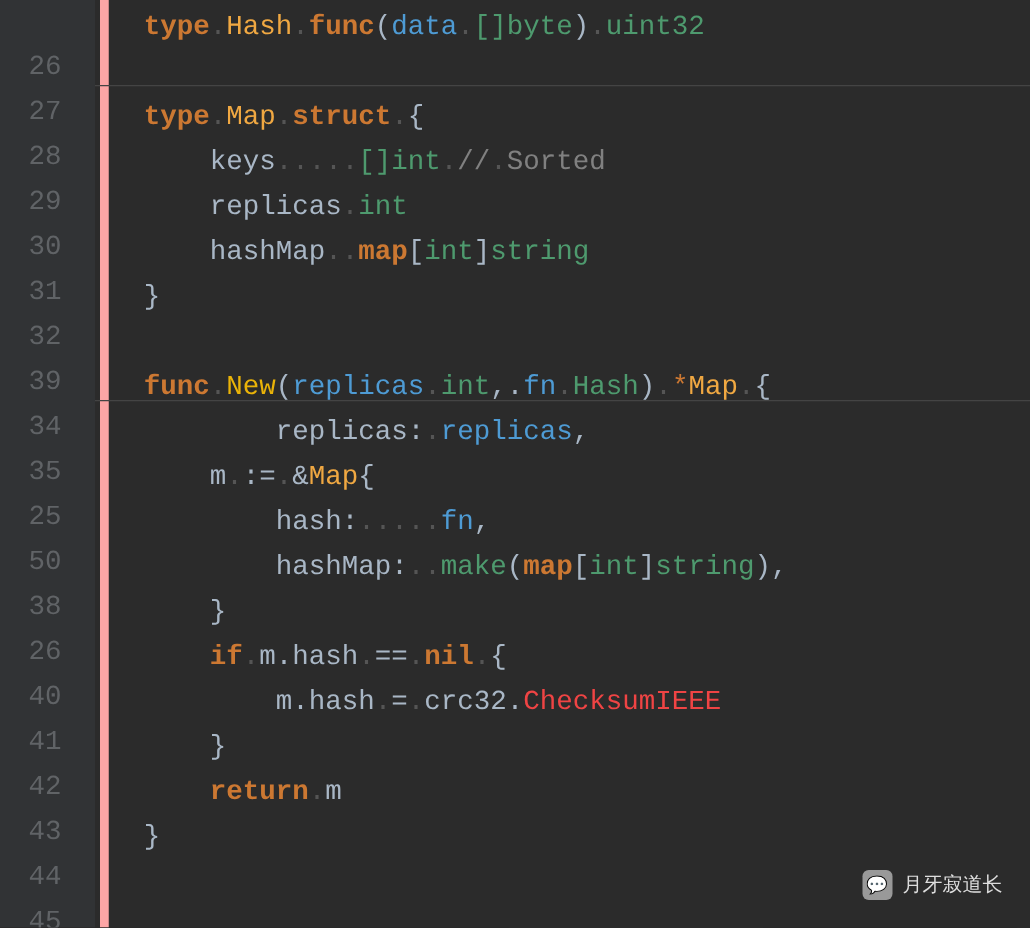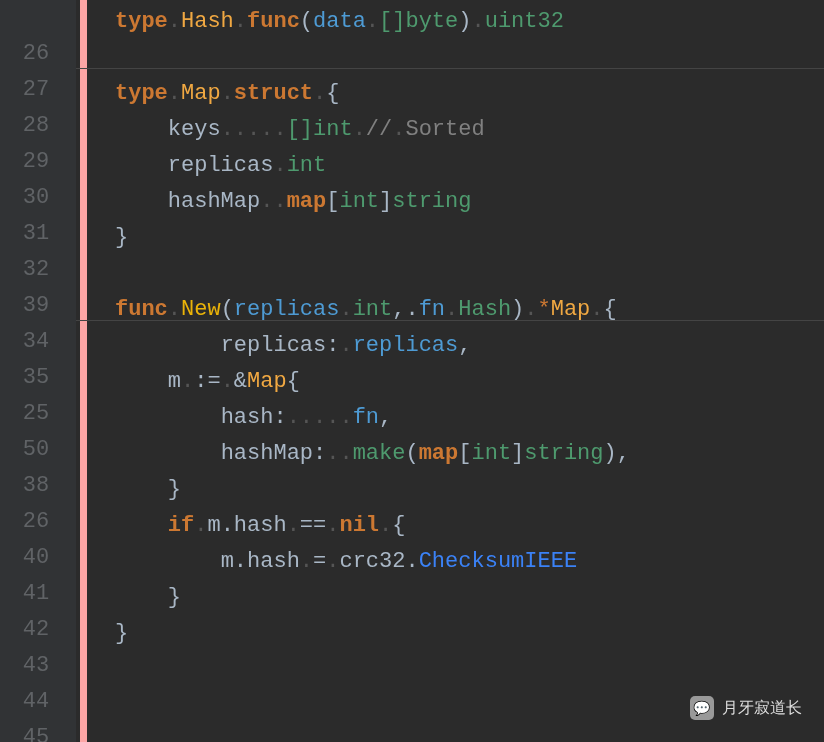--- a/index.html
+++ b/index.html
@@ -57,21 +57,21 @@
       border-top: 1px solid #444;
     }
     .kw { color: #cc7832; font-weight: bold; }
     .type-name { color: #f0a842; }
     .struct-type { color: #4e9a6e; }
     .param { color: #4e9bd4; }
     .type { color: #4e9a6e; }
     .builtin { color: #4e9a6e; }
     .comment { color: #808080; }
     .func-name { color: #eab308; }
-    .method { color: #3b82f6; }
+    .method { color: #ef4444; }
     .ptr { color: #cc7832; }
     .punct { color: #a9b7c6; }
     .op { color: #a9b7c6; }
     .dim { color: #555; }
     .ident { color: #a9b7c6; }
     
     .watermark {
       position: absolute;
       bottom: 22px;
       right: 22px;
@@ -158,20 +158,21 @@
     <div class="code-line">        <span class="ident">hashMap:</span><span class="dim">..</span><span class="builtin">make</span><span class="punct">(</span><span class="kw">map</span><span class="punct">[</span><span class="type">int</span><span class="punct">]</span><span class="type">string</span><span class="punct">),</span></div>
 
     <div class="code-line">    <span class="punct">}</span></div>
 
     <div class="code-line">    <span class="kw">if</span><span class="dim">.</span><span class="ident">m</span><span class="punct">.</span><span class="ident">hash</span><span class="dim">.</span><span class="op">==</span><span class="dim">.</span><span class="kw">nil</span><span class="dim">.</span><span class="punct">{</span></div>
 
     <div class="code-line">        <span class="ident">m</span><span class="punct">.</span><span class="ident">hash</span><span class="dim">.</span><span class="op">=</span><span class="dim">.</span><span class="ident">crc32</span><span class="punct">.</span><span class="method">ChecksumIEEE</span></div>
 
     <div class="code-line">    <span class="punct">}</span></div>
 
+    <div class="code-line">    <span class="kw">return</span><span class="dim">.</span><span class="ident">m</span></div>
 
     <div class="code-line"><span class="punct">}</span></div>
 
     </div>
   </div>
 </div>
 
 <div class="watermark">
   <span class="watermark-icon">💬</span>
   <span>月牙寂道长</span>

